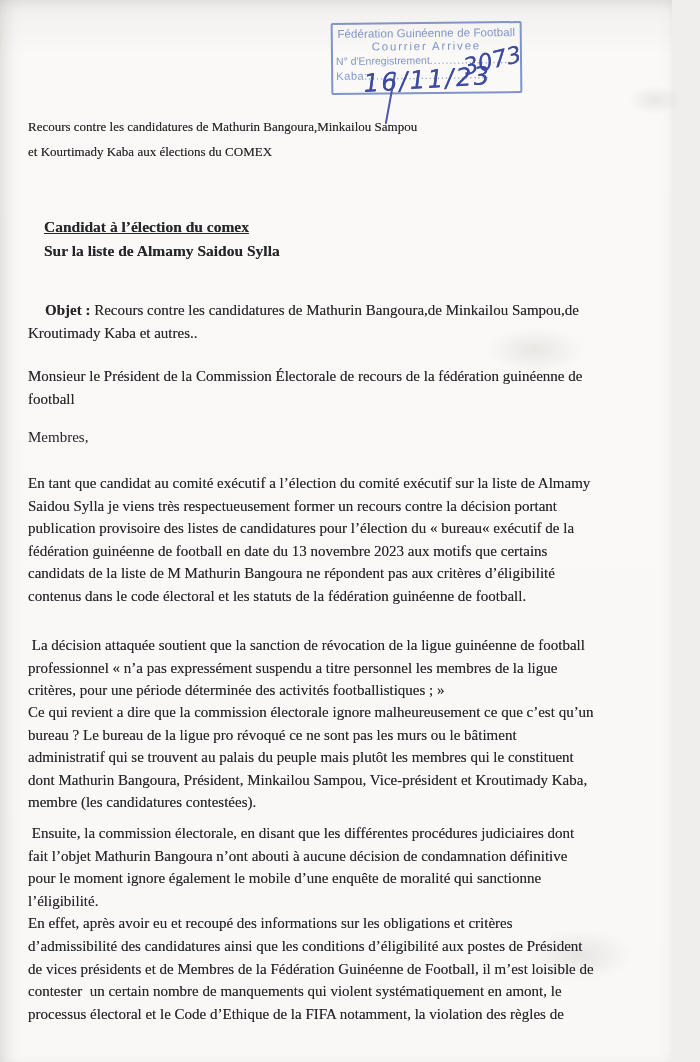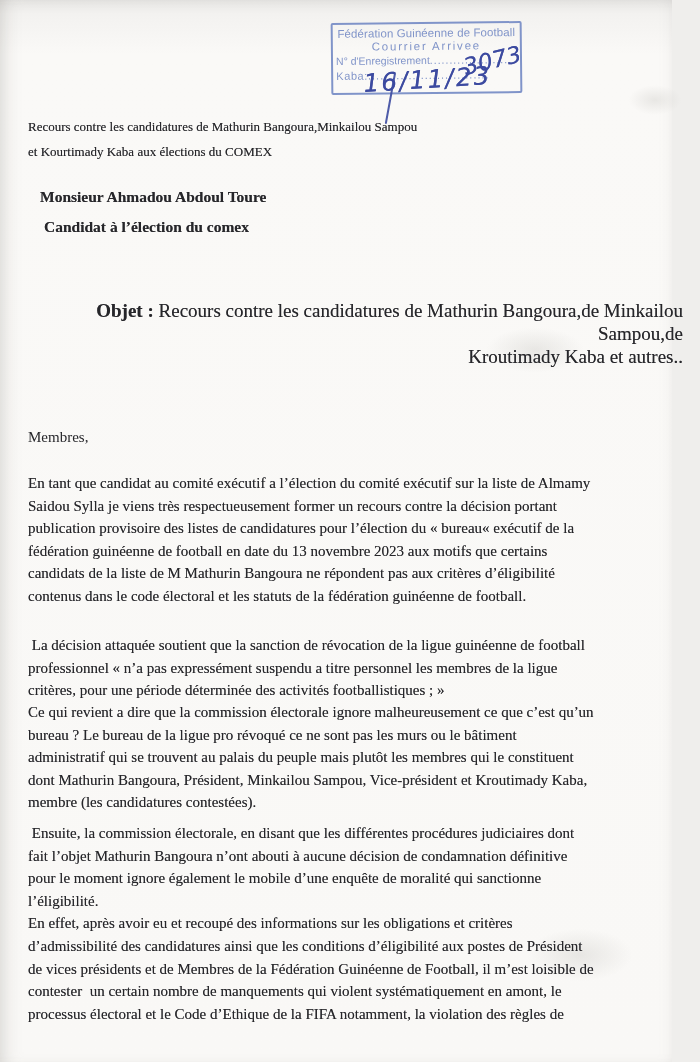--- a/index.html
+++ b/index.html
@@ -46,26 +46,26 @@
   }
 
   
   .pre{white-space:pre-wrap;}
   .title{
     position:absolute;left:28px;top:114px;width:660px;margin:0;
     font-size:13px;font-weight:normal;line-height:25px;
   }
   .bold-line{position:absolute;font-size:15.5px;font-weight:bold;white-space:nowrap;}
   .addr-name{left:40px;top:188px;}
-  .addr-2{left:44px;top:218px;}
+  .addr-2{left:44px;top:218px;text-decoration:underline;}
   .addr-3{left:44px;top:242px;}
   p{margin:0;}
   .subject{
     position:absolute;left:28px;top:299px;width:655px;
-    font-size:19px;line-height:23px;text-indent:17px;text-align:right;
+    font-size:15px;line-height:23px;text-indent:17px;
   }
   .subject strong{font-weight:bold;}
   .recipient{position:absolute;left:28px;top:365px;width:655px;font-size:15px;line-height:23px;}
   .salutation{position:absolute;left:28px;top:429px;font-size:15px;}
   .para{position:absolute;left:28px;width:660px;font-size:15px;line-height:22.6px;margin-top:8px;}
   .p1{top:464px;}
   .p-cesont{top:599px;left:30px;}
   .p2{top:626px;}
   .p3{top:693px;}
   .p4{top:814px;}
@@ -87,26 +87,28 @@
     <div class="s3"><span>N° d'Enregistrement</span><span class="dots">....................</span></div>
     <div class="s4"><span>Kaba:</span><span class="dots">..............................</span></div>
     <div class="hw hw-reg">3073</div>
     <div class="hw hw-date">16/11/23</div>
     <div class="pen-stroke"></div>
   </div>
 
   <h1 class="title pre">Recours contre les candidatures de Mathurin Bangoura,Minkailou Sampou
 et Kourtimady Kaba aux élections du COMEX</h1>
 
-  <div class="bold-line addr-name">Monsieur Ahmadou Abdoul Toure</div>
   <div class="bold-line addr-2">Candidat à l’élection du comex</div>
+  <div class="bold-line addr-3">Sur la liste de Almamy Saidou Sylla</div>
 
   <p class="subject pre"><strong>Objet :</strong><span> Recours contre les candidatures de Mathurin Bangoura,de Minkailou Sampou,de
 Kroutimady Kaba et autres..</span></p>
 
+  <p class="recipient pre">Monsieur le Président de la Commission Électorale de recours de la fédération guinéenne de
+football</p>
 
   <p class="salutation">Membres,</p>
 
   <p class="para pre p1">En tant que candidat au comité exécutif a l’élection du comité exécutif sur la liste de Almamy
 Saidou Sylla je viens très respectueusement former un recours contre la décision portant
 publication provisoire des listes de candidatures pour l’élection du « bureau« exécutif de la
 fédération guinéenne de football en date du 13 novembre 2023 aux motifs que certains
 candidats de la liste de M Mathurin Bangoura ne répondent pas aux critères d’éligibilité
 contenus dans le code électoral et les statuts de la fédération guinéenne de football.</p>
   <p class="para pre p2"> La décision attaquée soutient que la sanction de révocation de la ligue guinéenne de football

